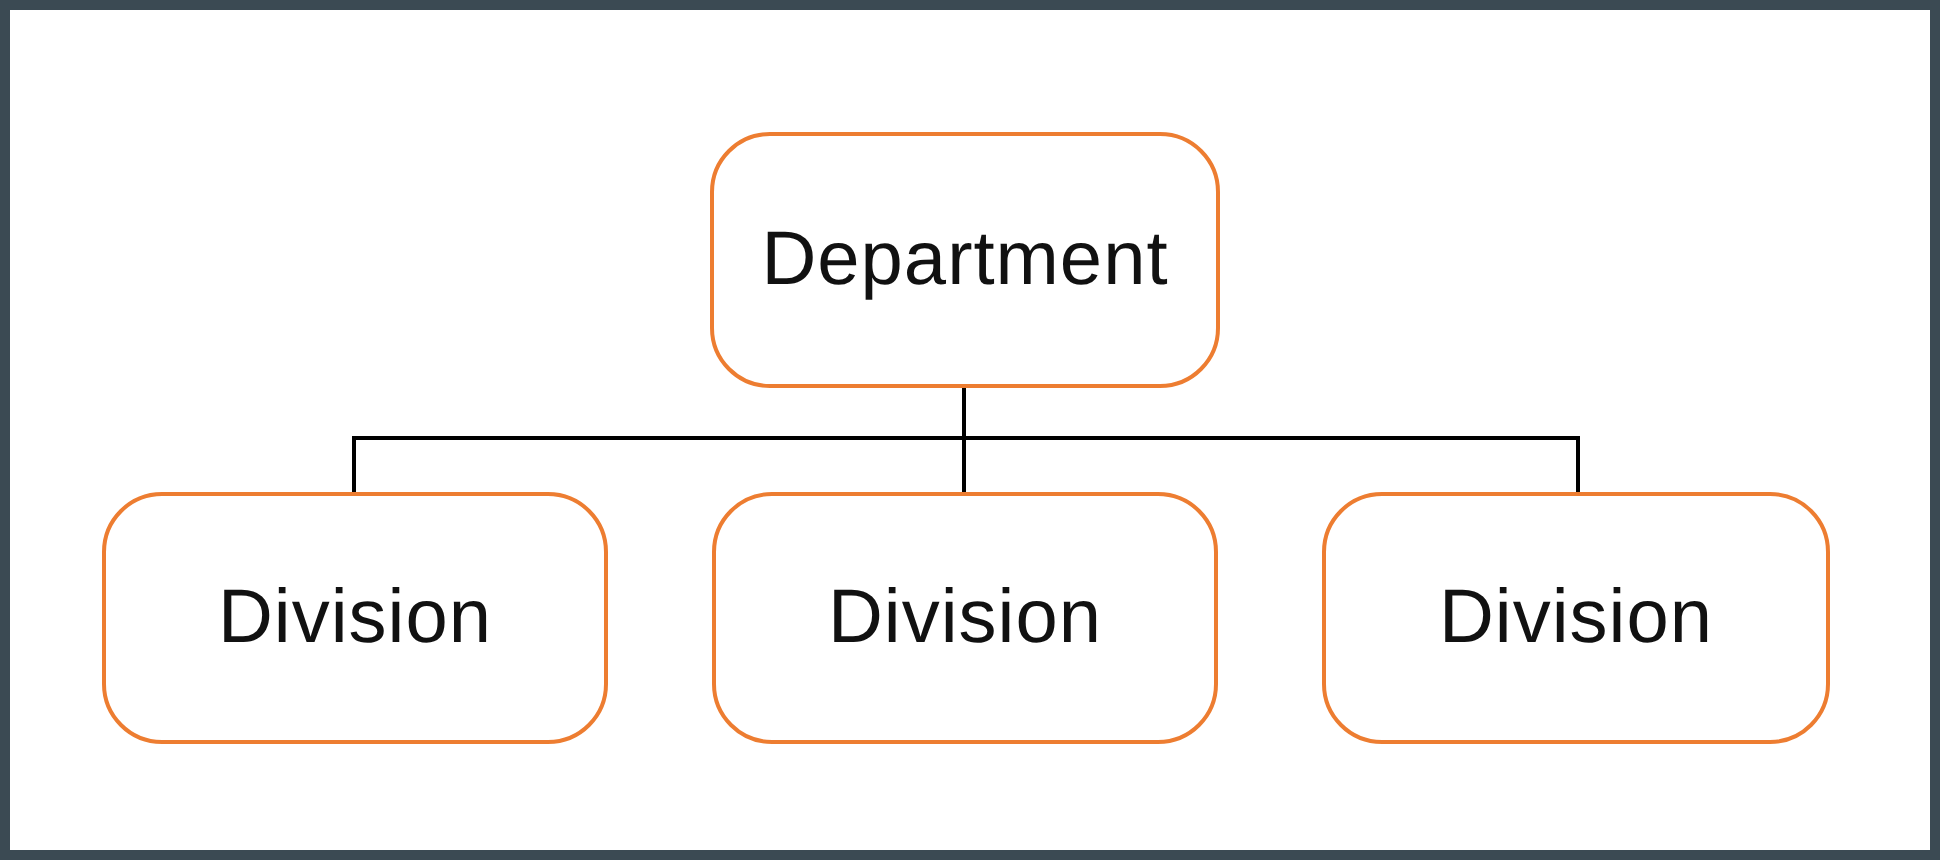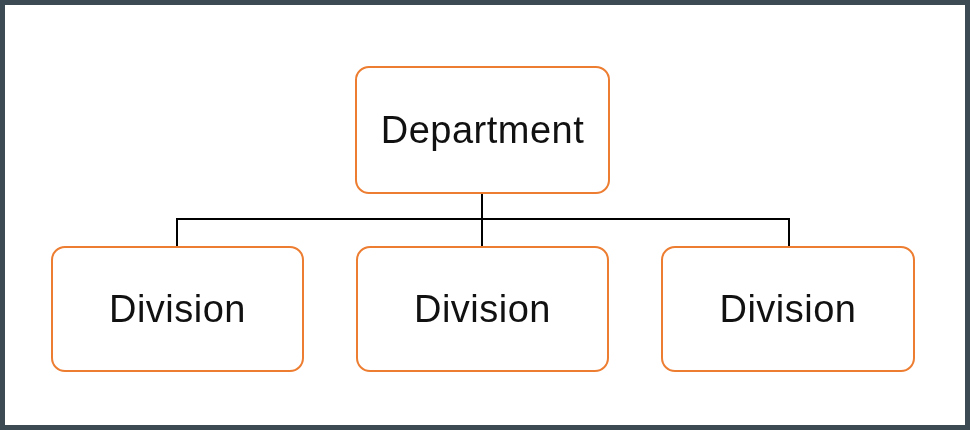--- a/index.html
+++ b/index.html
@@ -17,21 +17,21 @@
     border: 5px solid #3B4A53;
     background: #ffffff;
     overflow: hidden;
   }
 
   .node {
     position: absolute;
     box-sizing: border-box;
     background: #ffffff;
     border: 2.5px solid #ED7D31;
-    border-radius: 14px;
+    border-radius: 30px;
     display: flex;
     align-items: center;
     justify-content: center;
   }
 
   .node .label {
     font-size: 38px;
     font-weight: 400;
     color: #111111;
     letter-spacing: 0.5px;

